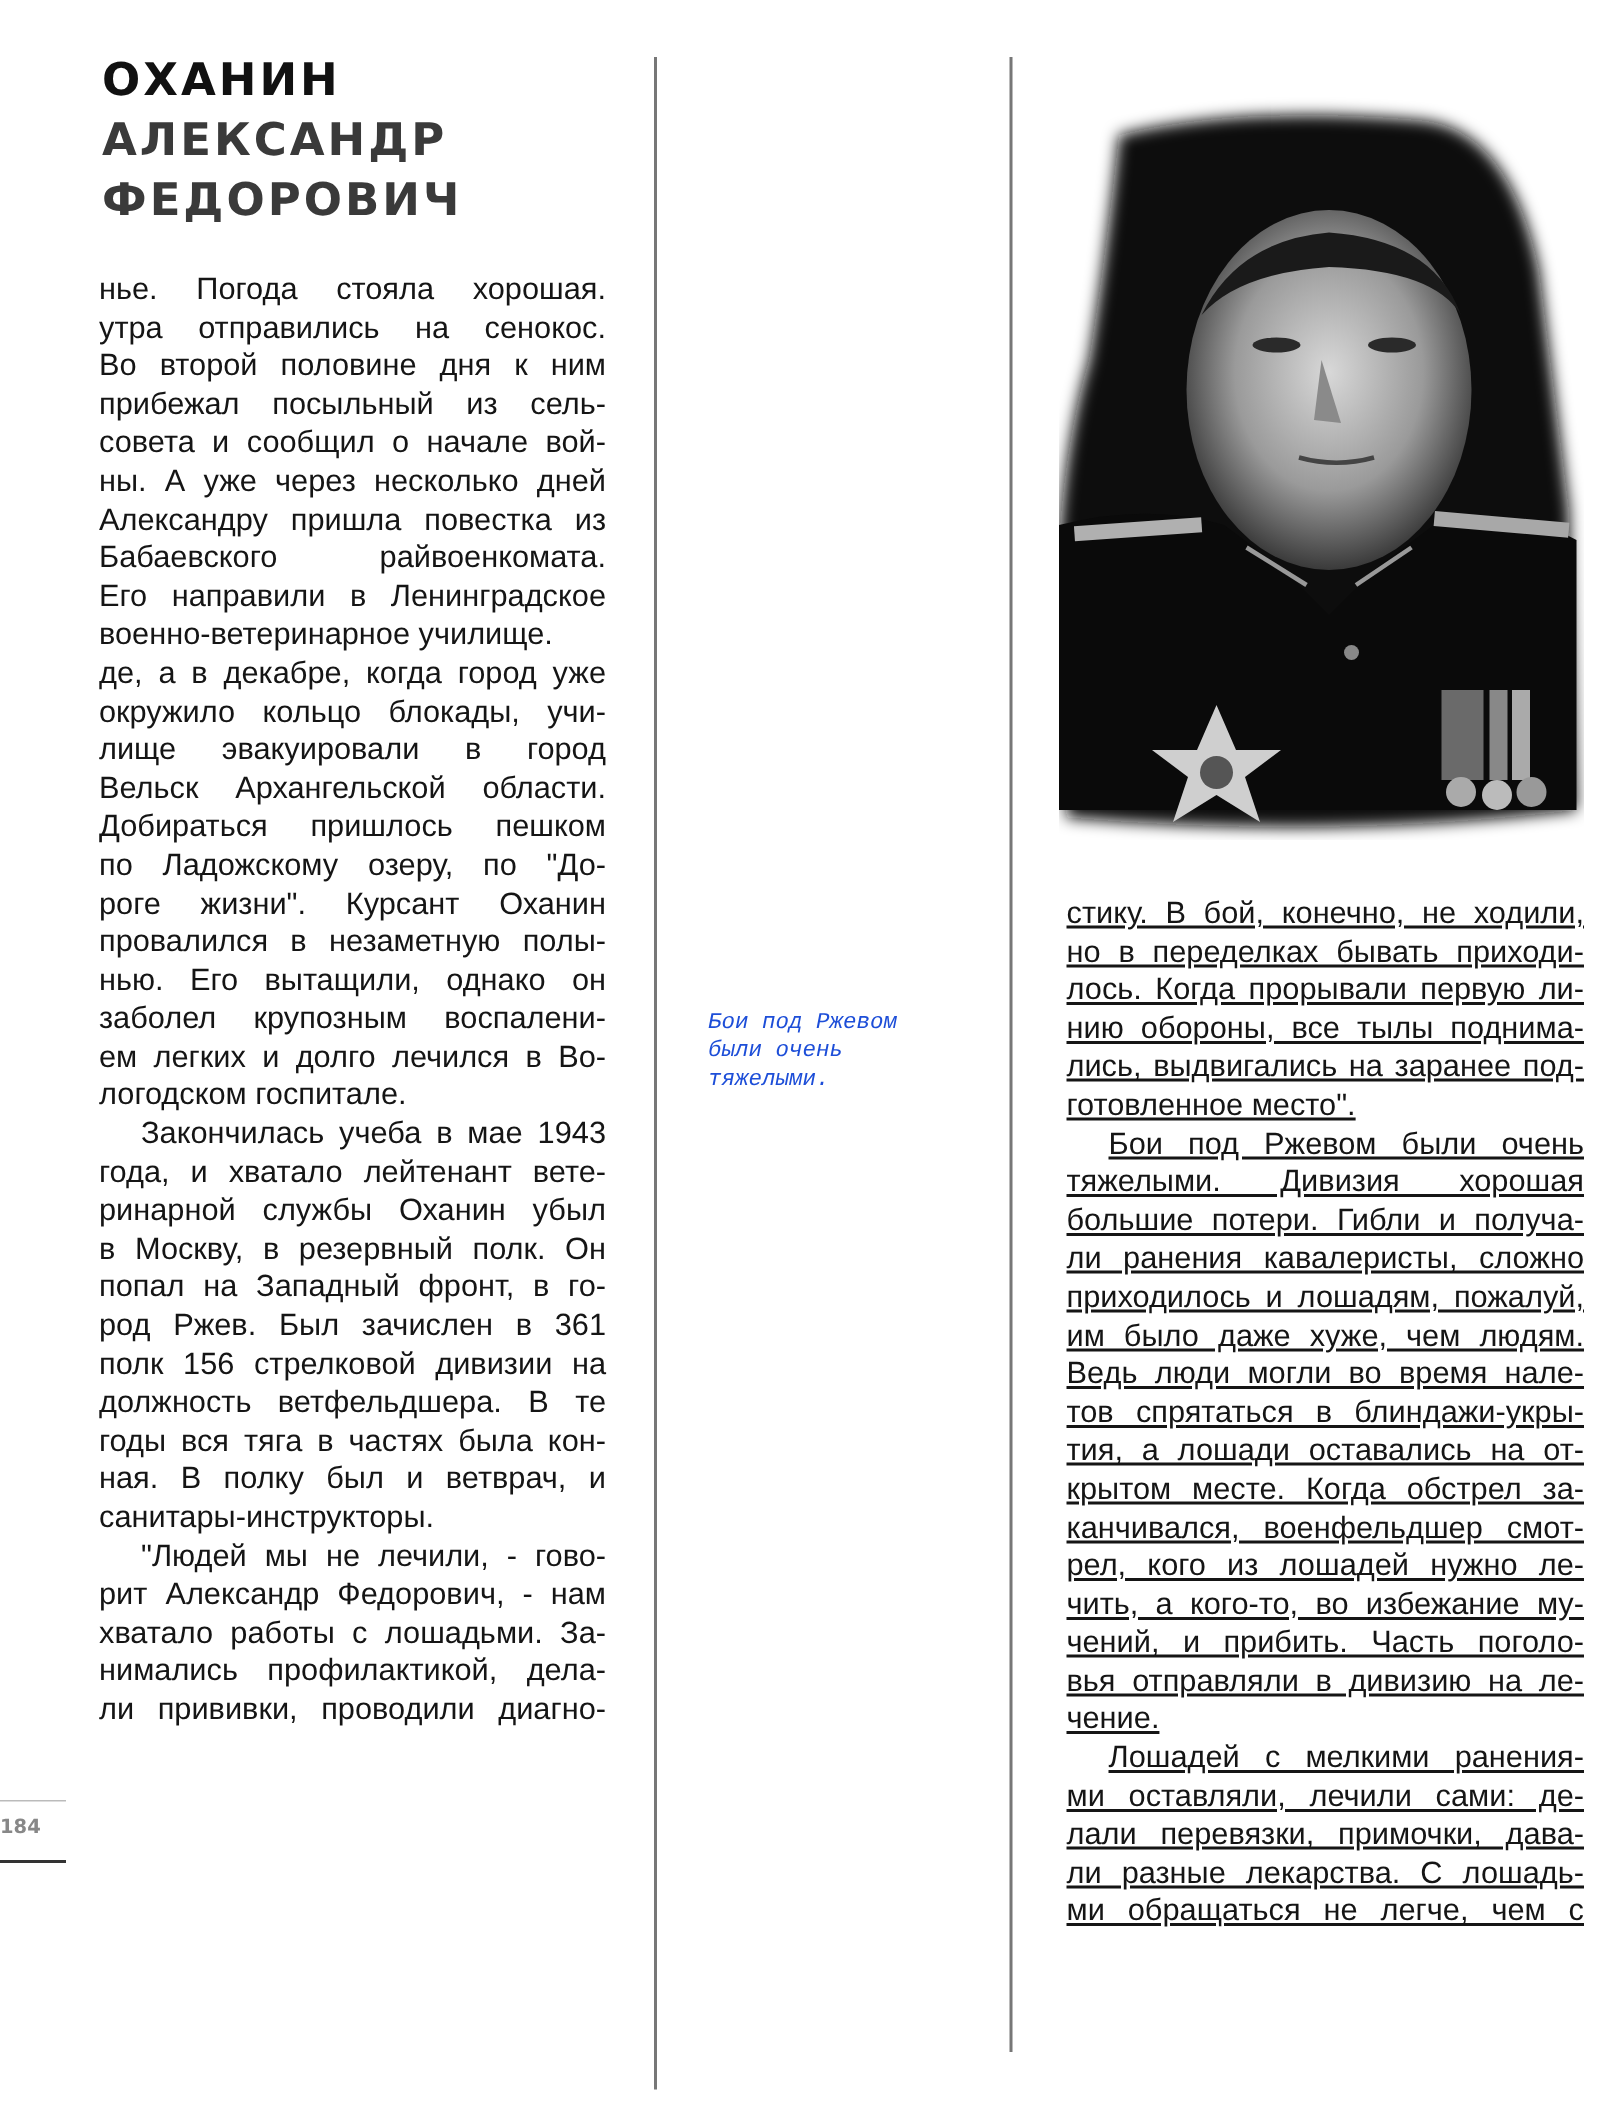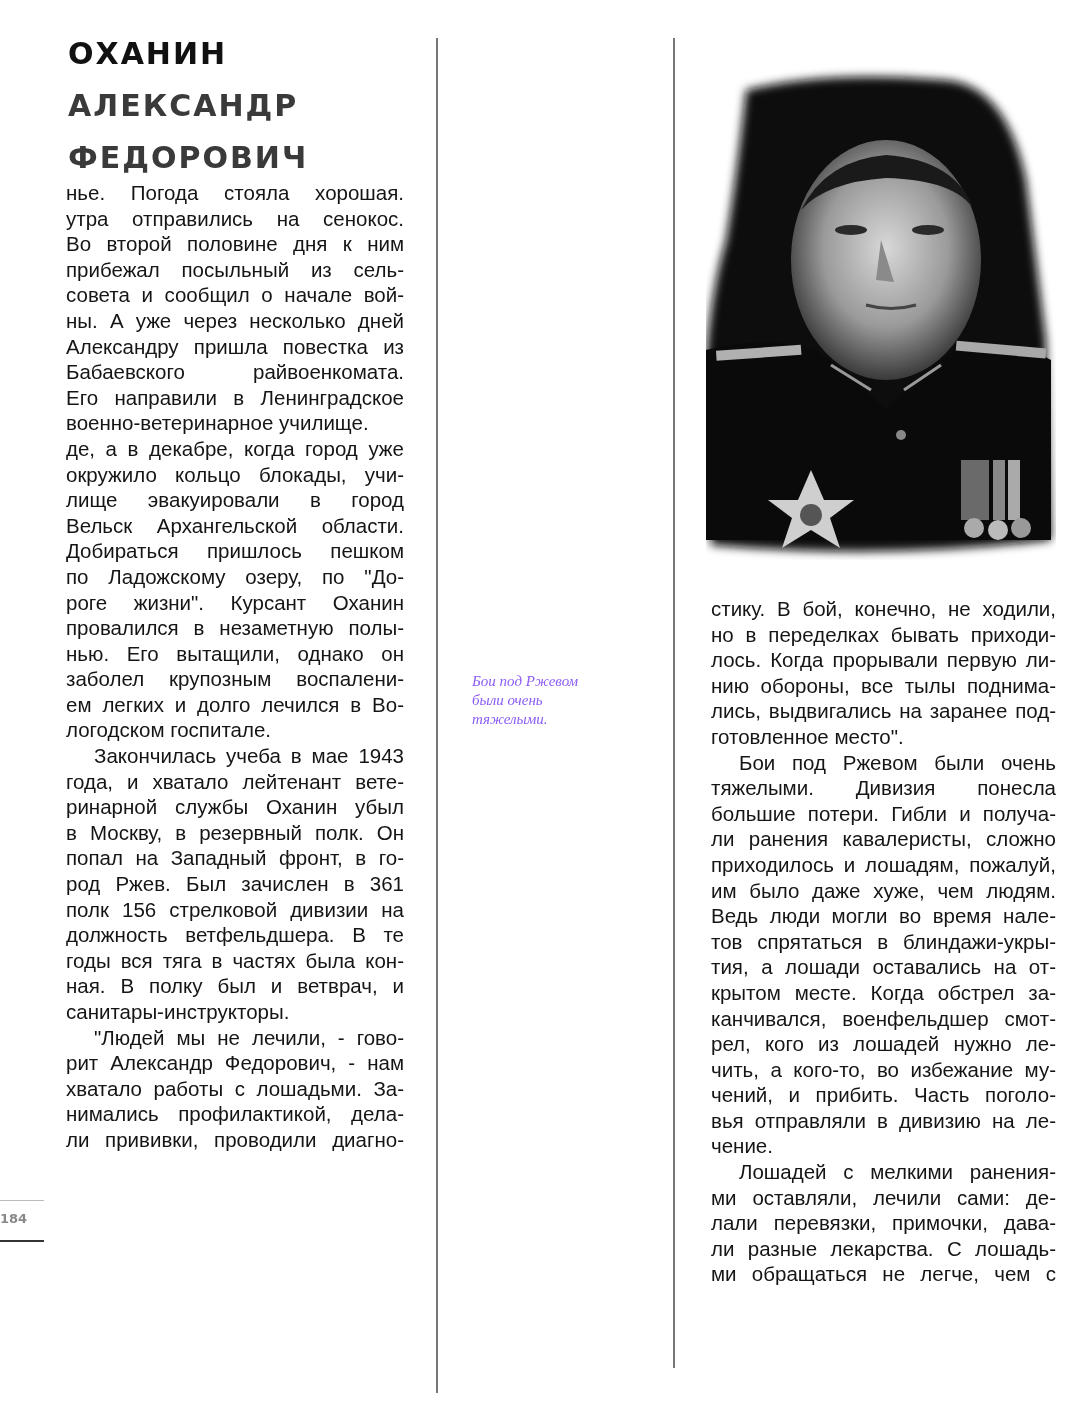--- a/index.html
+++ b/index.html
@@ -1,30 +1,30 @@
 <!DOCTYPE html>
 <html><head>
 <meta charset="utf-8">
 <style>
   html, body { margin:0; padding:0; background:#ffffff; }
   body { width:1080px; height:1415px; position:relative; overflow:hidden; color:#111; }
   .title { position:absolute; left:68px; top:34px; font-family:"DejaVu Sans", sans-serif; font-weight:900; letter-spacing:2px; line-height:40px; }
   .title div { font-size:30px; }
   .title .l1 { color:#111; }
-  .title .l2, .title .l3 { color:#3a3a3a;margin-top:12px; }
+  .title .l2, .title .l3 { color:#3a3a3a; }
   .col { position:absolute; font-family:"Liberation Sans", sans-serif; font-size:20.5px; line-height:25.6px; color:#151515; }
   .col .ln { white-space:nowrap; display:block; text-align:justify; text-align-last:justify; }
   .col .ln.last { text-align-last:left; }
   .col .ln.ind { padding-left:28px; }
   #col1 { left:66px; top:180px; width:338px; }
-  #col3 { left:711px; top:596px; width:345px; }
+  #col3 { left:711px; top:596px; width:345px;text-decoration:underline; }
   .rule { position:absolute; width:2px; background:#777; }
   #rule1 { left:436px; top:38px; height:1355px; }
   #rule2 { left:673px; top:38px; height:1330px; }
-  .quote { position:absolute; left:472px; top:672px; width:180px; font-family:Liberation Serif, serif; font-style:italic; font-size:15px; line-height:19px; color:#8b5cf6; }
+  .quote { position:absolute; left:472px; top:672px; width:180px; font-family:Liberation Mono, monospace; font-style:italic; font-size:15px; line-height:19px; color:#1d4ed8; }
   .photo { position:absolute; left:706px; top:60px; width:350px; height:500px; }
   .pageno { position:absolute; left:0; top:1200px; width:44px; }
   .pageno .top { height:1px; background:#bbb; }
   .pageno .num { font-family:"DejaVu Sans", sans-serif; font-weight:bold; font-size:13px; color:#888; text-align:left; padding:10px 4px 4px 0; }
   .pageno .bot { height:2px; background:#333; margin-top:10px; }
 </style>
 </head>
 <body>
 
 <div class="title">
@@ -120,21 +120,21 @@
 </div>
 
 <div id="col3" class="col">
     <span class="ln">стику. В бой, конечно, не ходили,</span>
     <span class="ln">но в переделках бывать приходи-</span>
     <span class="ln">лось. Когда прорывали первую ли-</span>
     <span class="ln">нию обороны, все тылы поднима-</span>
     <span class="ln">лись, выдвигались на заранее под-</span>
     <span class="ln last">готовленное место".</span>
     <span class="ln ind">Бои под Ржевом были очень</span>
-    <span class="ln">тяжелыми. Дивизия понесла</span>
+    <span class="ln">тяжелыми. Дивизия хорошая</span>
     <span class="ln">большие потери. Гибли и получа-</span>
     <span class="ln">ли ранения кавалеристы, сложно</span>
     <span class="ln">приходилось и лошадям, пожалуй,</span>
     <span class="ln">им было даже хуже, чем людям.</span>
     <span class="ln">Ведь люди могли во время нале-</span>
     <span class="ln">тов спрятаться в блиндажи-укры-</span>
     <span class="ln">тия, а лошади оставались на от-</span>
     <span class="ln">крытом месте. Когда обстрел за-</span>
     <span class="ln">канчивался, военфельдшер смот-</span>
     <span class="ln">рел, кого из лошадей нужно ле-</span>

